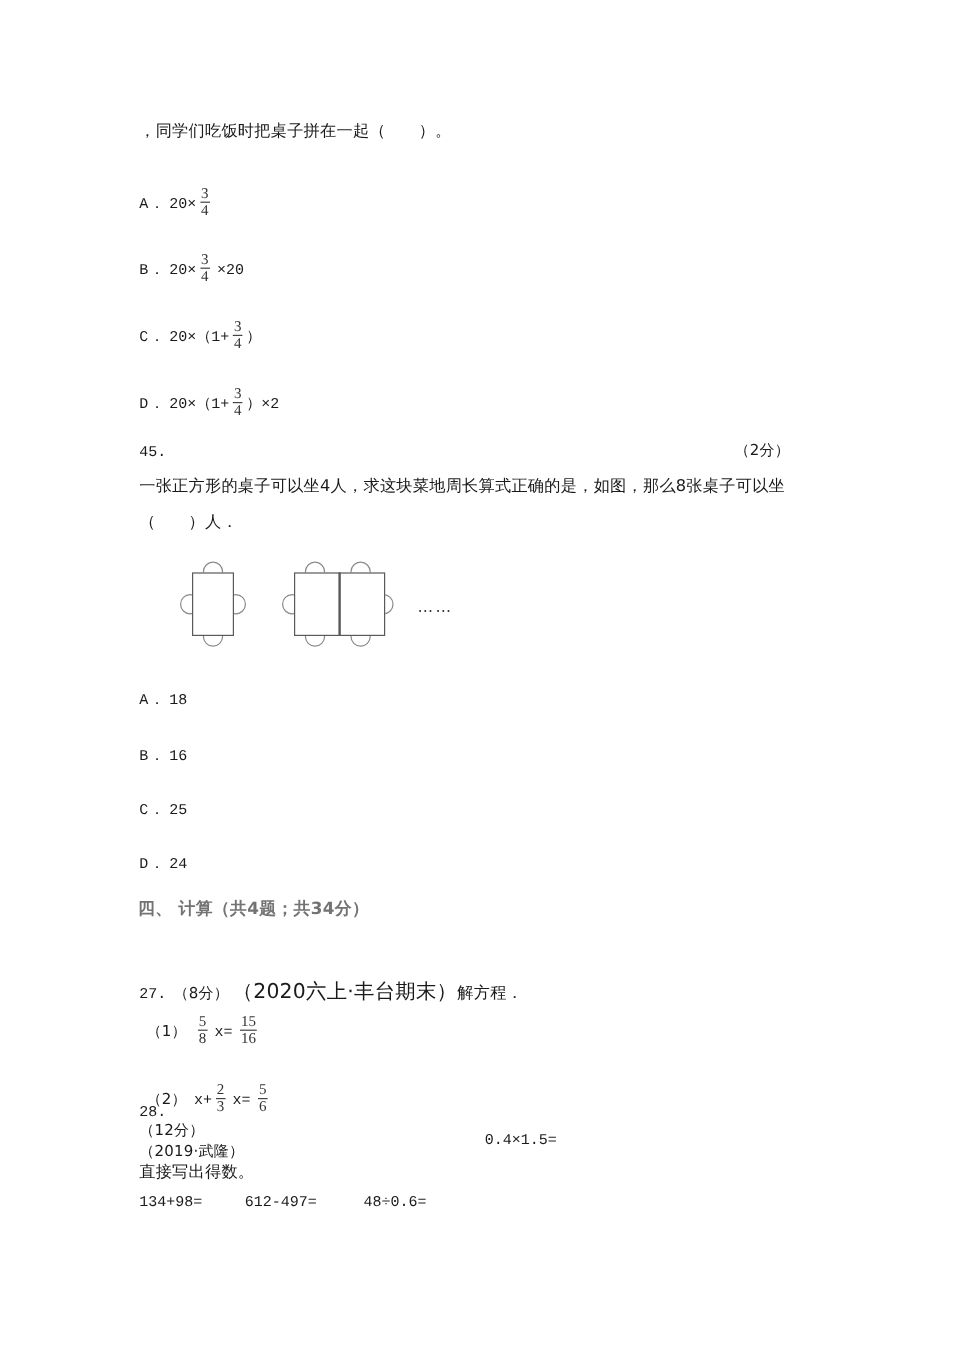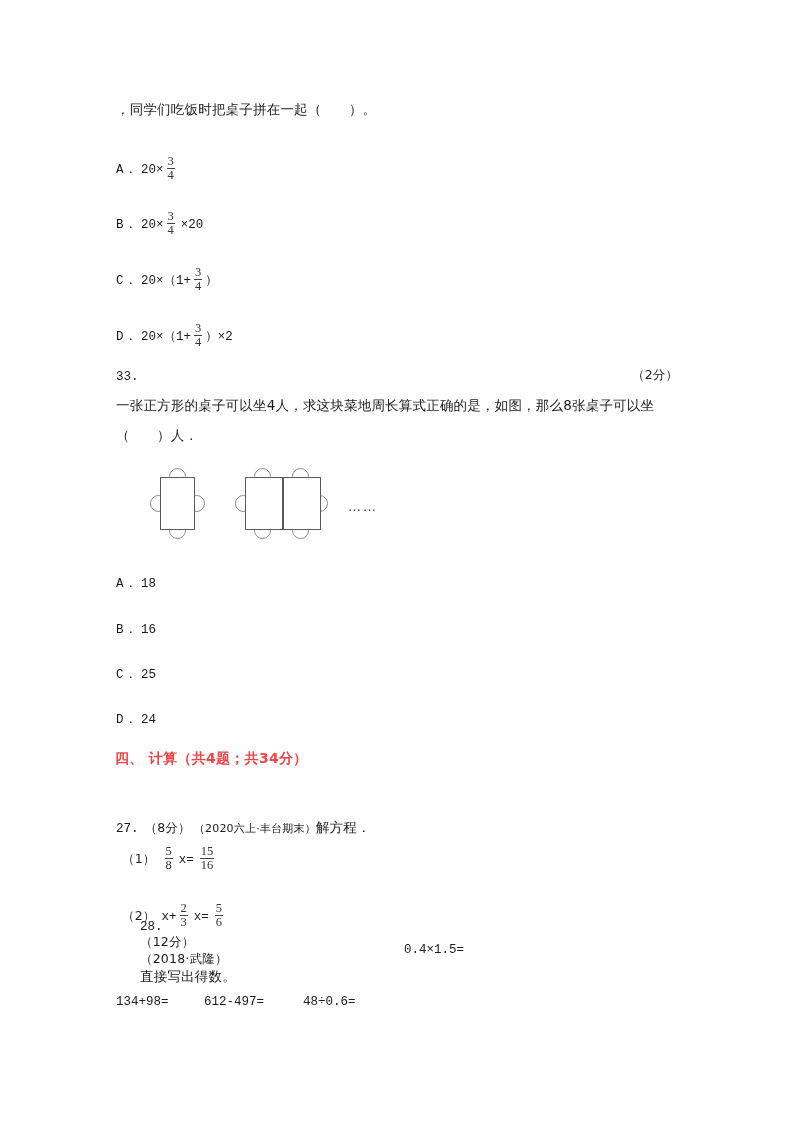--- a/index.html
+++ b/index.html
@@ -31,21 +31,21 @@
   .cn {
     font-family: "DejaVu Sans", "Liberation Sans", sans-serif;
     font-size: 13.5px;
     color: #1a1a1a;
     letter-spacing: 0.2px;
   }
   .cn-head {
     font-family: "DejaVu Sans", "Liberation Sans", sans-serif;
     font-size: 14px;
     font-weight: bold;
-    color: #ef4444;
+    color: #737373;
     letter-spacing: 0.3px;
   }
   
   .mono {
     font-family: "Liberation Mono", "DejaVu Sans Mono", monospace;
     font-size: 12.5px;
     color: #1a1a1a;
   }
   .qnum {
     font-family: "Liberation Mono", "DejaVu Sans Mono", monospace;
@@ -172,22 +172,22 @@
     <span class="opt-label">D．</span>
     <span class="sp-s"></span>
     <span class="mono">20×（1+</span>
     <span class="frac">
       <span class="num">3</span>
       <span class="den">4</span>
     </span>
     <span class="mono">）×2</span>
   </div>
 
-  <div class="t qnum" style="left:116px; top:371px;">33.</div>
-  <div class="t cn" style="left:632px; top:369px; font-size:12.5px;">（2分）</div>
+  <div class="t qnum" style="left:116px; top:371px;">45.</div>
+  <div class="t cn" style="left:612px; top:369px; font-size:12.5px;">（2分）</div>
 
   <div class="t cn" style="left:116px; top:399px;">一张正方形的桌子可以坐4人，求这块菜地周长算式正确的是，如图，那么8张桌子可以坐</div>
   <div class="t cn" style="left:116px; top:429px;">（　　）人．</div>
 
   <div class="figure" style="left:150px; top:468px; width:240px; height:76px;">
 
     <div>
       <div class="chair" style="left:19px; top:0px;  width:17px; height:17px;"></div>
       <div class="chair" style="left:0px;  top:27px; width:17px; height:17px;"></div>
       <div class="chair" style="left:38px; top:27px; width:17px; height:17px;"></div>
@@ -230,21 +230,21 @@
     <span class="mono">24</span>
   </div>
 
   <div class="t cn-head" style="left:115px; top:751px;">四、  计算（共4题；共34分）</div>
 
   <div class="row" style="left:116px; top:771px;">
     <span class="qnum">27.</span>
     <span class="sp"></span>
     <span class="cn" style="font-size:12.5px;">（8分）</span>
     <span class="sp-s"></span>
-    <span class="cn" style="font-size:11px;">（2020六上·丰台期末）</span>
+    <span class="cn" style="font-size:17px;">（2020六上·丰台期末）</span>
     <span class="cn" style="font-size:13.5px;margin-top:48px;">解方程．</span>
   </div>
 
   <div class="row" style="left:122px; top:851px;">
     <span class="cn" style="font-size:12.5px;">（1）</span>
     <span class="sp"></span>
     <span class="mono"></span>
     <span class="frac">
       <span class="num">5</span>
       <span class="den">8</span>
@@ -273,22 +273,22 @@
       <span class="num">5</span>
       <span class="den">6</span>
     </span>
   </div>
 
   <div class="row" style="left:116px; top:920px;flex-direction:column;">
     <span class="qnum">28.</span>
     <span class="sp"></span>
     <span class="cn" style="font-size:12.5px;">（12分）</span>
     <span class="sp-s"></span>
-    <span class="cn" style="font-size:12.5px;">（2018·武隆）</span>
-    <span class="cn" style="font-size:13.5px;margin-left:24px;">直接写出得数。</span>
+    <span class="cn" style="font-size:12.5px;">（2019·武隆）</span>
+    <span class="cn" style="font-size:13.5px;">直接写出得数。</span>
   </div>
 
   <div class="t mono" style="left:116px; top:996px;">134+98=</div>
   <div class="t mono" style="left:204px; top:996px;">612-497=</div>
   <div class="t mono" style="left:303px; top:996px;">48÷0.6=</div>
   <div class="t mono" style="left:404px; top:944px;">0.4×1.5=</div>
 
 </div>
 
 </body></html>

